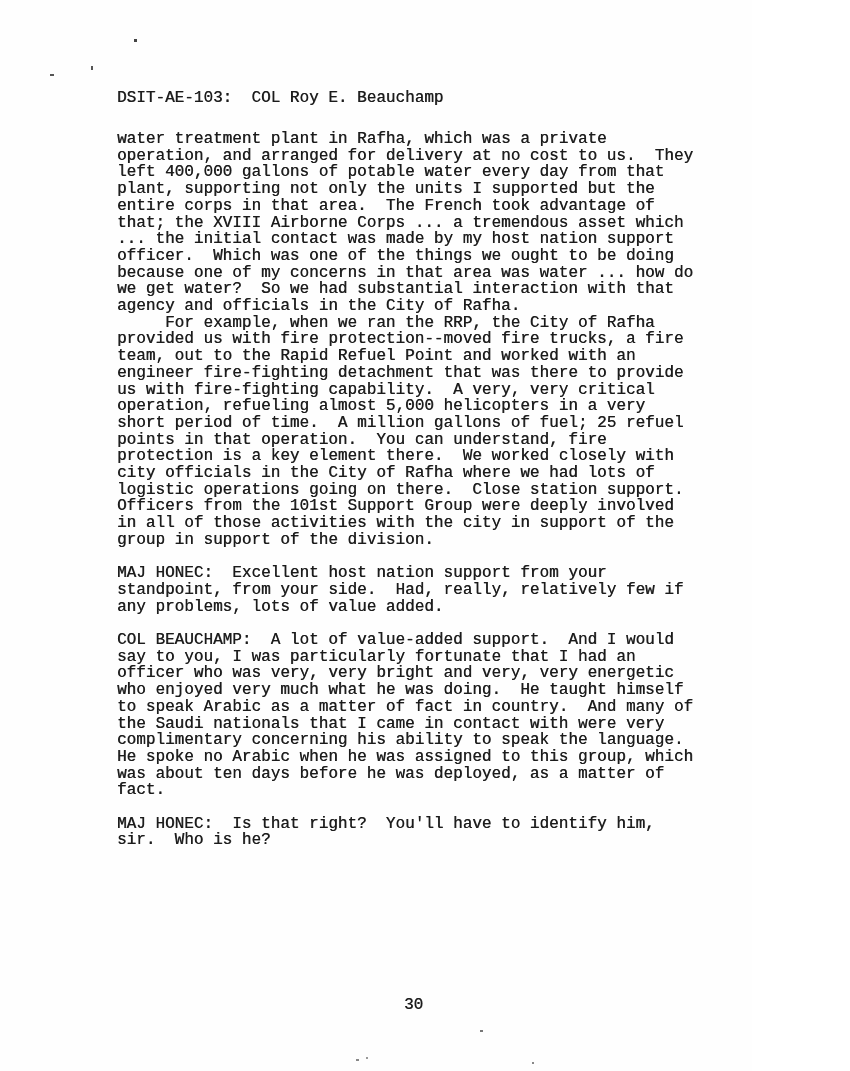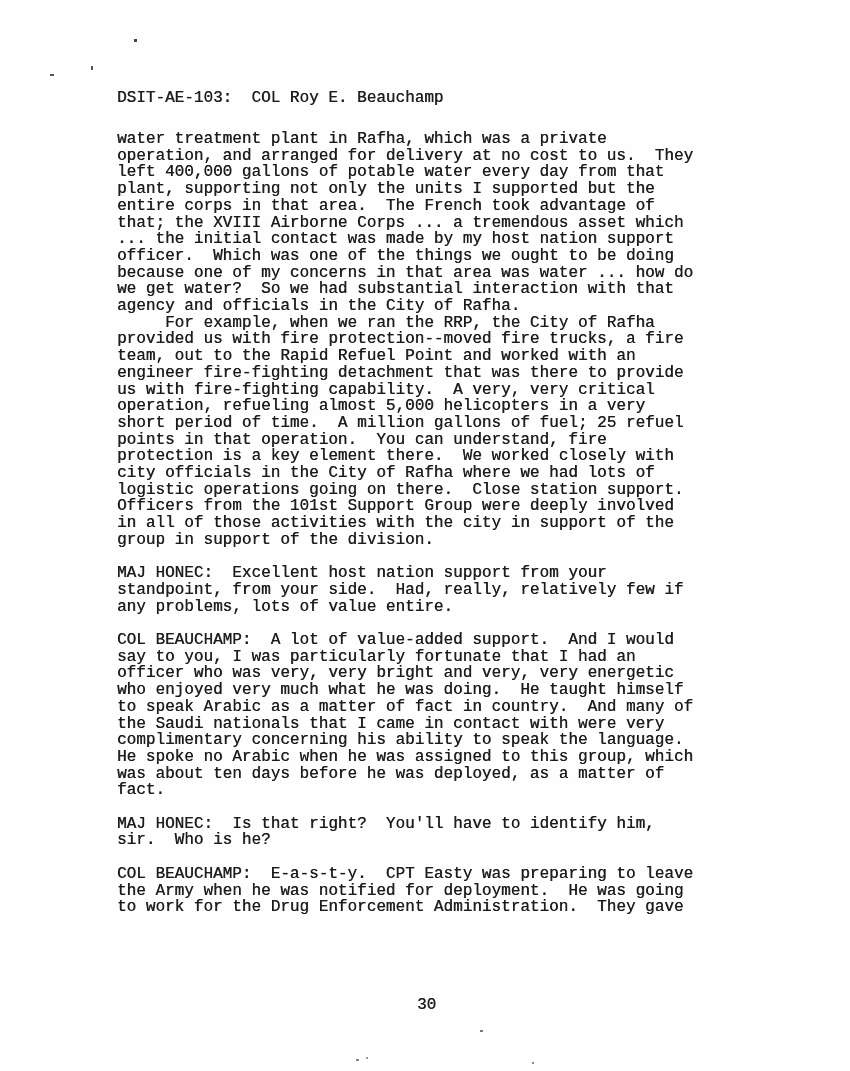--- a/index.html
+++ b/index.html
@@ -30,21 +30,21 @@
   .doc-body {
     position: absolute;
     left: 117px;
     top: 131px;
   }
   .block {
     margin: 0 0 16.7px 0;
   }
   .page-number {
     position: absolute;
-    left: 417px;
+    left: 404px;
     top: 997px;
   }
   .artifacts {
     position: absolute;
     left: 0;
     top: 0;
     width: 850px;
     height: 1071px;
     pointer-events: none;
   }
@@ -77,36 +77,33 @@
 short period of time.  A million gallons of fuel; 25 refuel
 points in that operation.  You can understand, fire
 protection is a key element there.  We worked closely with
 city officials in the City of Rafha where we had lots of
 logistic operations going on there.  Close station support.
 Officers from the 101st Support Group were deeply involved
 in all of those activities with the city in support of the
 group in support of the division.</div>
     <div class="mono block">MAJ HONEC:  Excellent host nation support from your
 standpoint, from your side.  Had, really, relatively few if
-any problems, lots of value entire.</div>
+any problems, lots of value added.</div>
     <div class="mono block">COL BEAUCHAMP:  A lot of value-added support.  And I would
 say to you, I was particularly fortunate that I had an
 officer who was very, very bright and very, very energetic
 who enjoyed very much what he was doing.  He taught himself
 to speak Arabic as a matter of fact in country.  And many of
 the Saudi nationals that I came in contact with were very
 complimentary concerning his ability to speak the language.
 He spoke no Arabic when he was assigned to this group, which
 was about ten days before he was deployed, as a matter of
 fact.</div>
     <div class="mono block">MAJ HONEC:  Is that right?  You'll have to identify him,
 sir.  Who is he?</div>
-    <div class="mono block">COL BEAUCHAMP:  E-a-s-t-y.  CPT Easty was preparing to leave
-the Army when he was notified for deployment.  He was going
-to work for the Drug Enforcement Administration.  They gave</div>
   </div>
 
   <div class="mono page-number">30</div>
 
   <svg class="artifacts" viewBox="0 0 850 1071">
 
     <rect x="840" y="643" width="7" height="423" fill="#b9b9b9"></rect>
 
     <polygon points="826,646 841,643 842,1066 835,1066 833,950 830,820 828,720" fill="#070707"></polygon>
 

